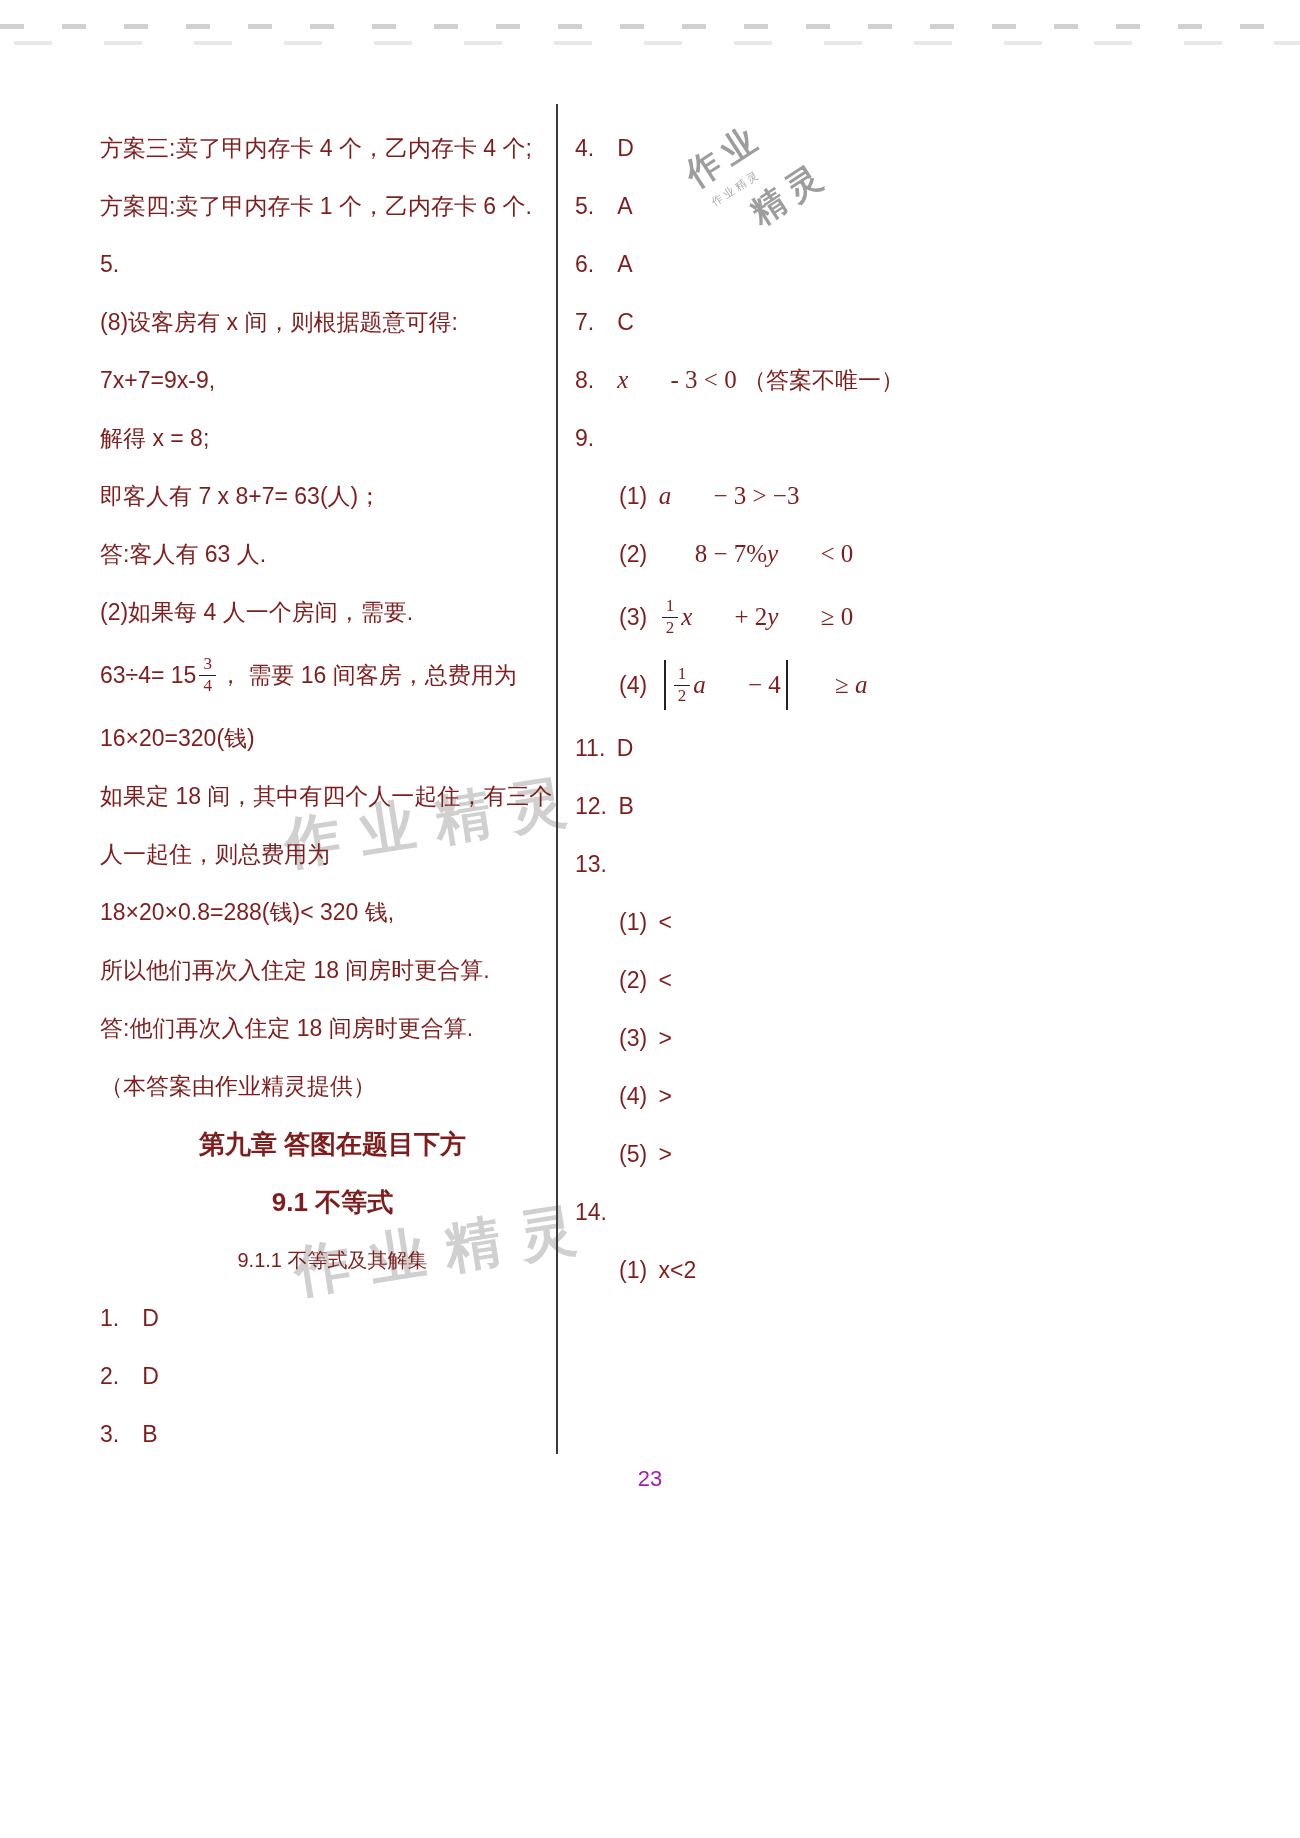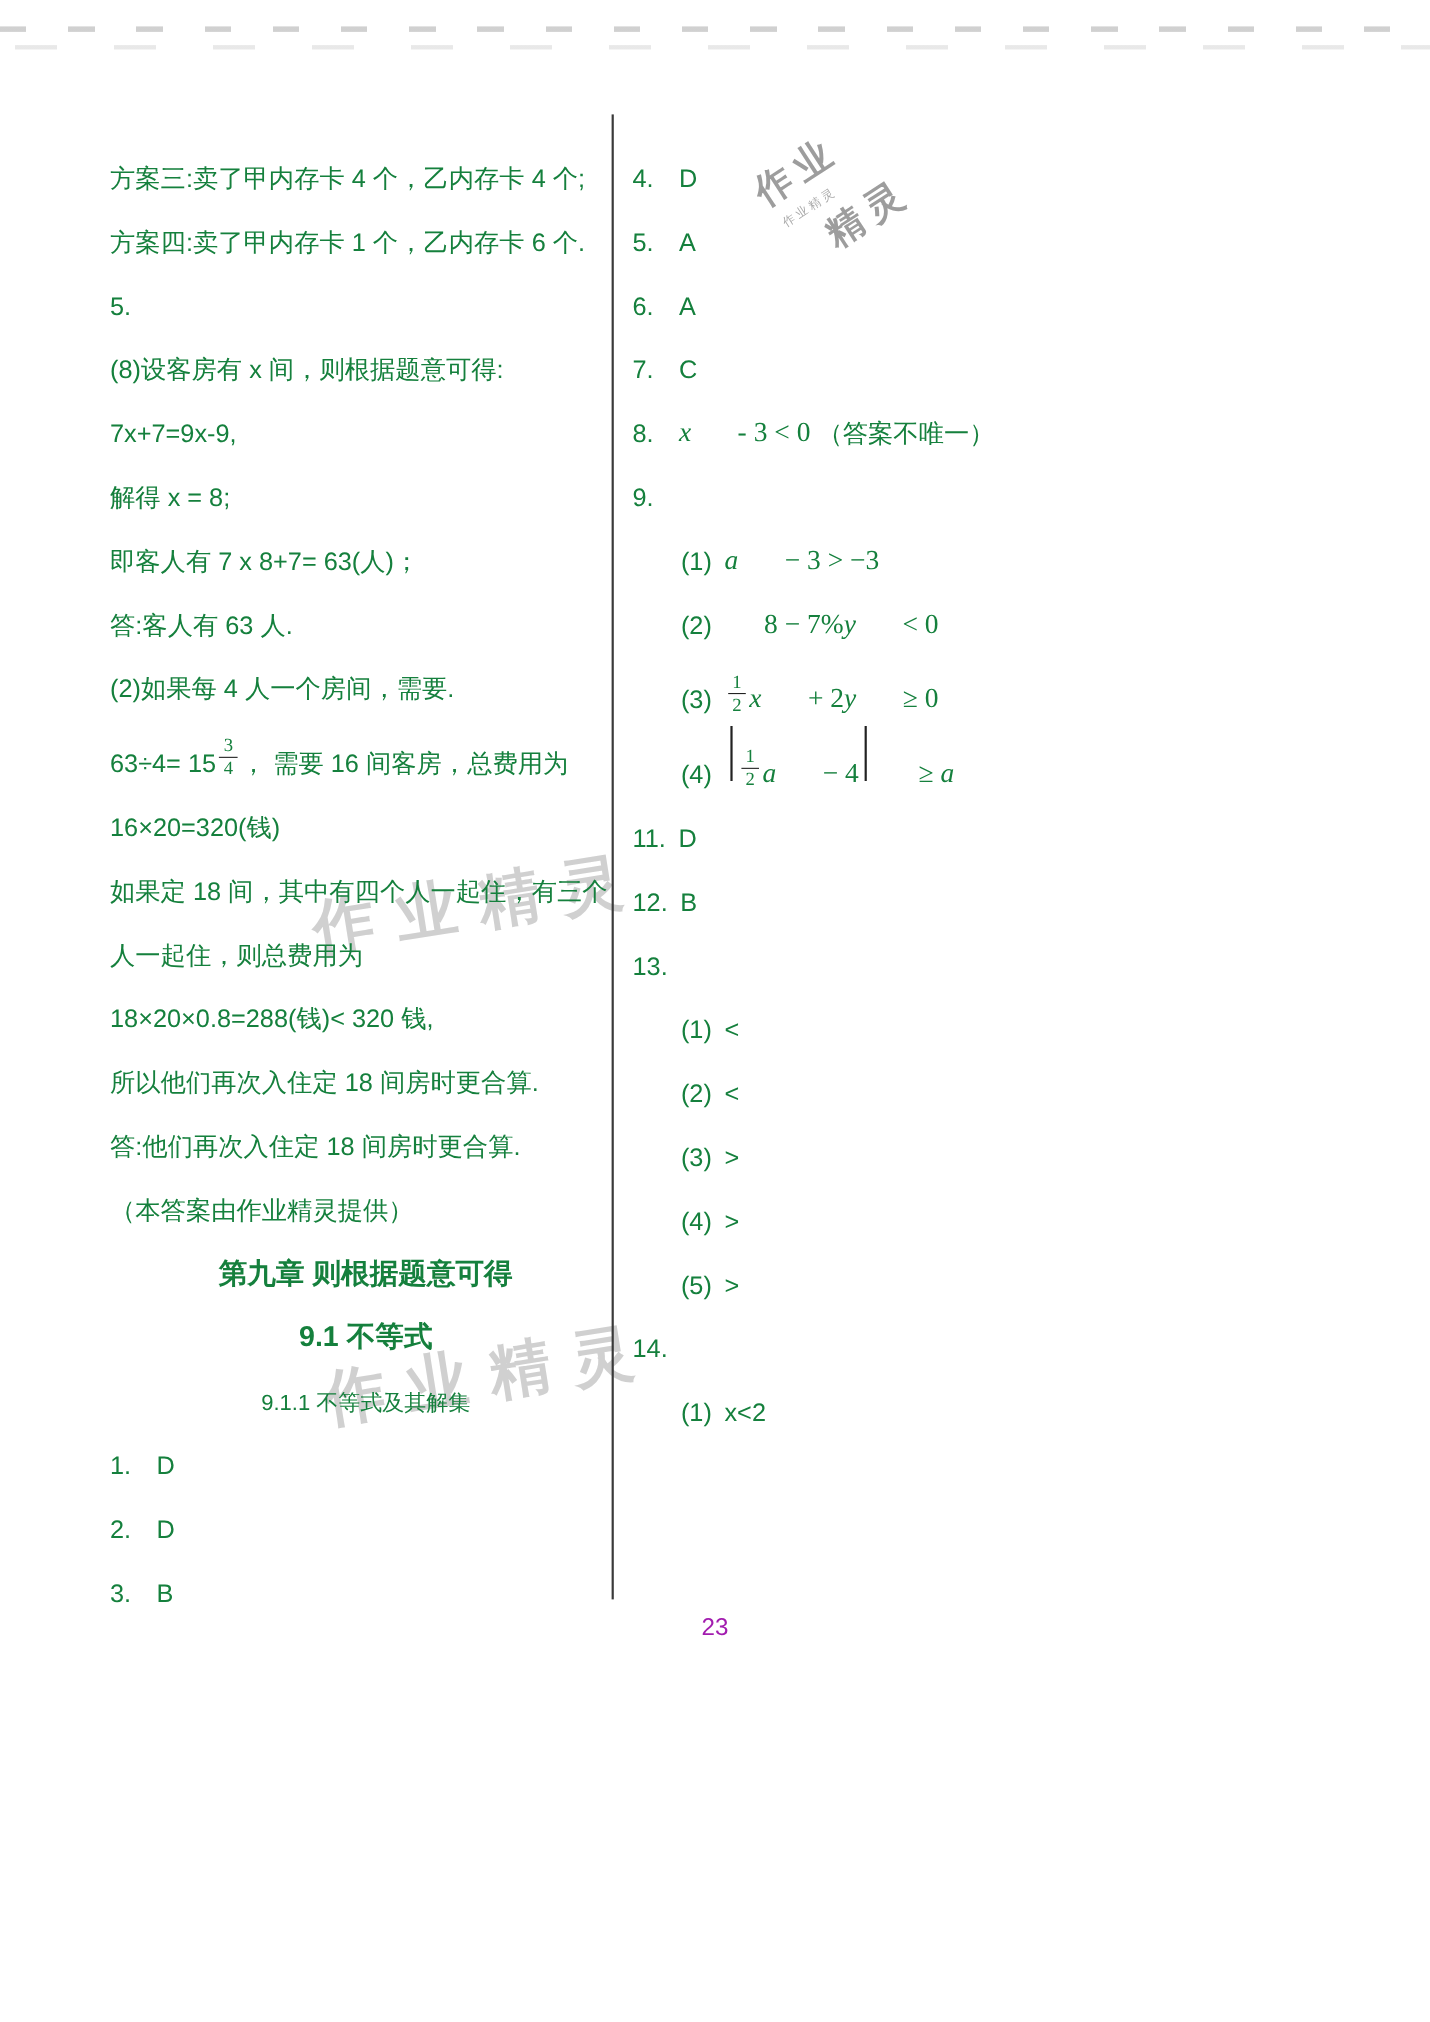--- a/index.html
+++ b/index.html
@@ -24,22 +24,22 @@
     position:absolute;left:556px;top:104px;width:2px;height:1350px;
     background:#3a3a3a;
   }
 
   
   .col{position:absolute;top:119px;}
   .col-left{left:100px;width:465px;}
   .col-right{left:575px;width:520px;}
 
   .line{
-    min-height:58px;display:flex;align-items:flex-end;
-    white-space:pre;font-size:23px;line-height:1.25;color:#15803d;
+    min-height:58px;display:flex;align-items:center;
+    white-space:pre;font-size:23px;line-height:1.25;color:#7f1d1d;
   }
   .line.tall{min-height:68px;}
   .line.indent{padding-left:44px;}
   .line.h1{justify-content:center;font-weight:bold;font-size:26px;}
   .line.h2{justify-content:center;font-weight:bold;font-size:26px;}
   .line.h3{justify-content:center;font-weight:normal;font-size:20px;}
 
   
   .math{font-family:"Liberation Serif","DejaVu Serif",serif;font-size:25px;margin-left:36px;}
   .mi{font-family:"Liberation Serif","DejaVu Serif",serif;font-style:italic;font-size:25px;}
@@ -111,21 +111,21 @@
       <div class="line"><span class="txt">答:客人有 63 人.</span></div>
       <div class="line"><span class="txt">(2)如果每 4 人一个房间，需要.</span></div>
       <div class="line tall"><span class="txt">63÷4= 15</span><span class="frac"><span class="num">3</span><span class="den">4</span></span><span class="txt">， 需要 16 间客房，总费用为</span></div>
       <div class="line"><span class="txt">16×20=320(钱)</span></div>
       <div class="line"><span class="txt">如果定 18 间，其中有四个人一起住，有三个</span></div>
       <div class="line"><span class="txt">人一起住，则总费用为</span></div>
       <div class="line"><span class="txt">18×20×0.8=288(钱)&lt; 320 钱,</span></div>
       <div class="line"><span class="txt">所以他们再次入住定 18 间房时更合算.</span></div>
       <div class="line"><span class="txt">答:他们再次入住定 18 间房时更合算.</span></div>
       <div class="line"><span class="txt">（本答案由作业精灵提供）</span></div>
-      <div class="line h1"><span class="txt">第九章 则根据题意可得</span></div>
+      <div class="line h1"><span class="txt">第九章 答图在题目下方</span></div>
       <div class="line h2"><span class="txt">9.1 不等式</span></div>
       <div class="line h3"><span class="txt">9.1.1 不等式及其解集</span></div>
       <div class="line"><span class="txt">1. D</span></div>
       <div class="line"><span class="txt">2. D</span></div>
       <div class="line"><span class="txt">3. B</span></div>
     </div>
   <div class="col col-right">
       <div class="line"><span class="txt">4. D</span></div>
       <div class="line"><span class="txt">5. A</span></div>
       <div class="line"><span class="txt">6. A</span></div>

